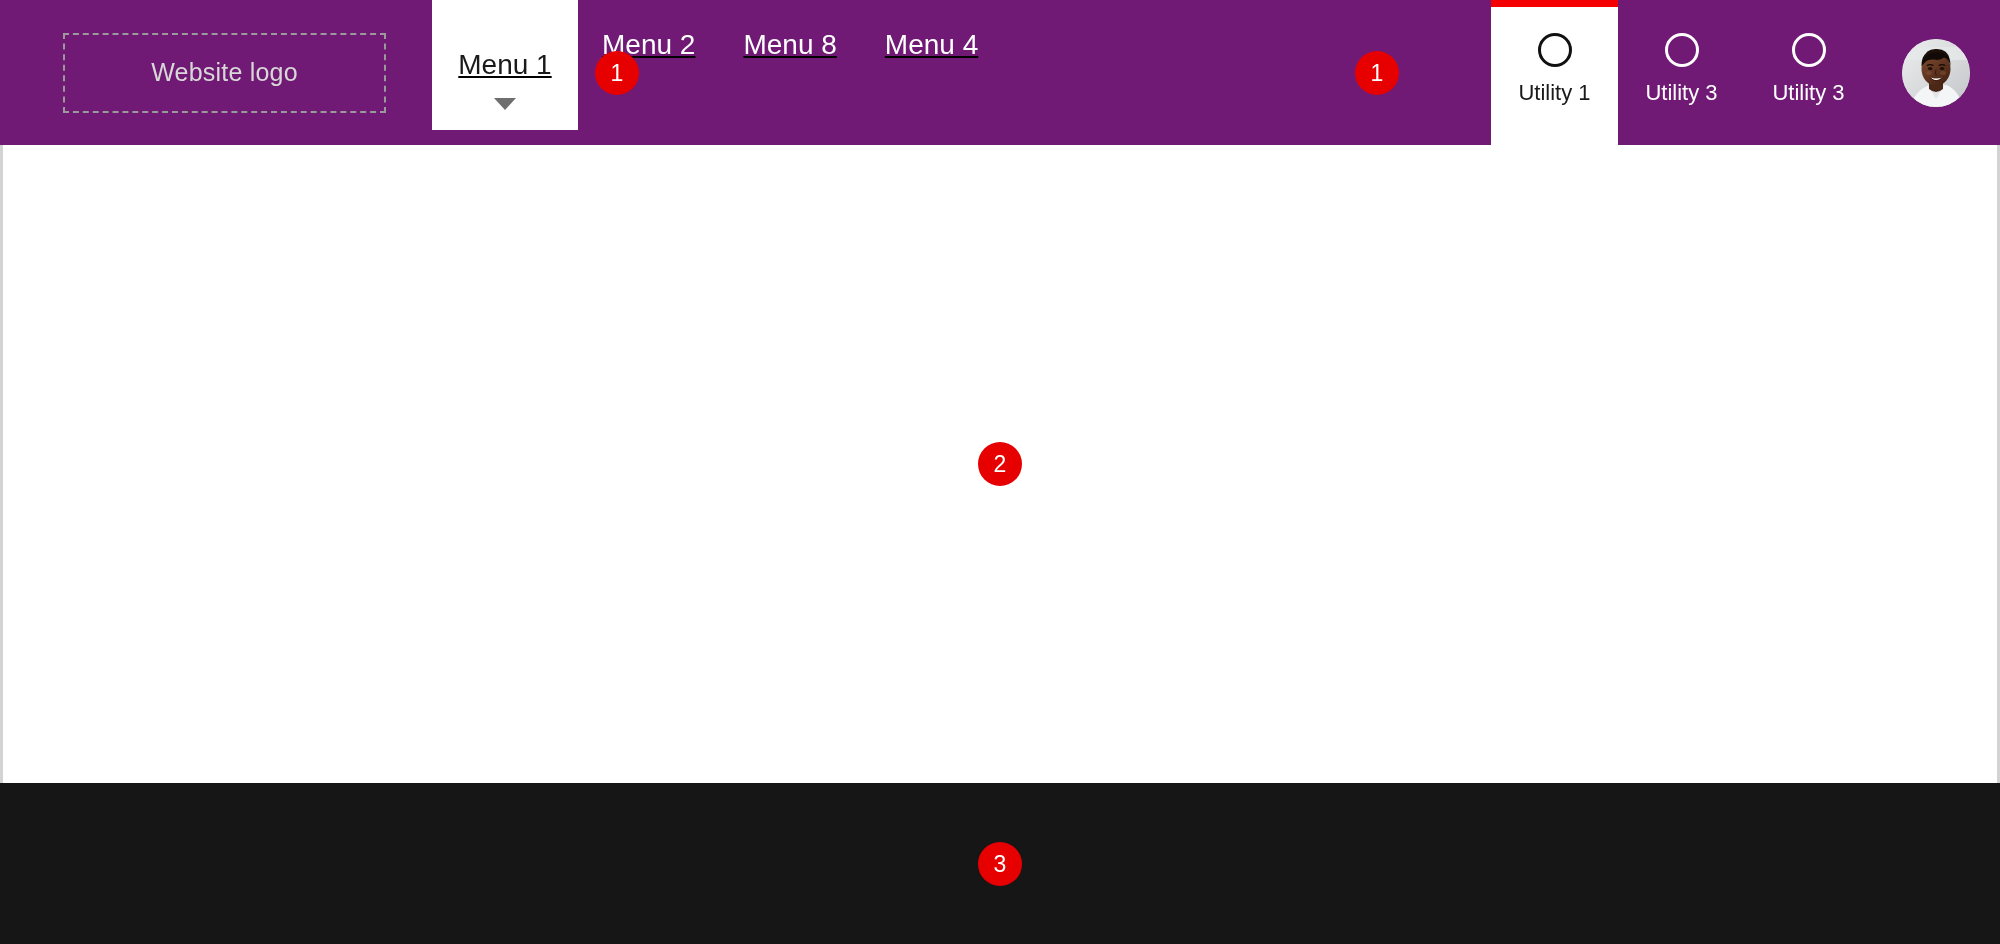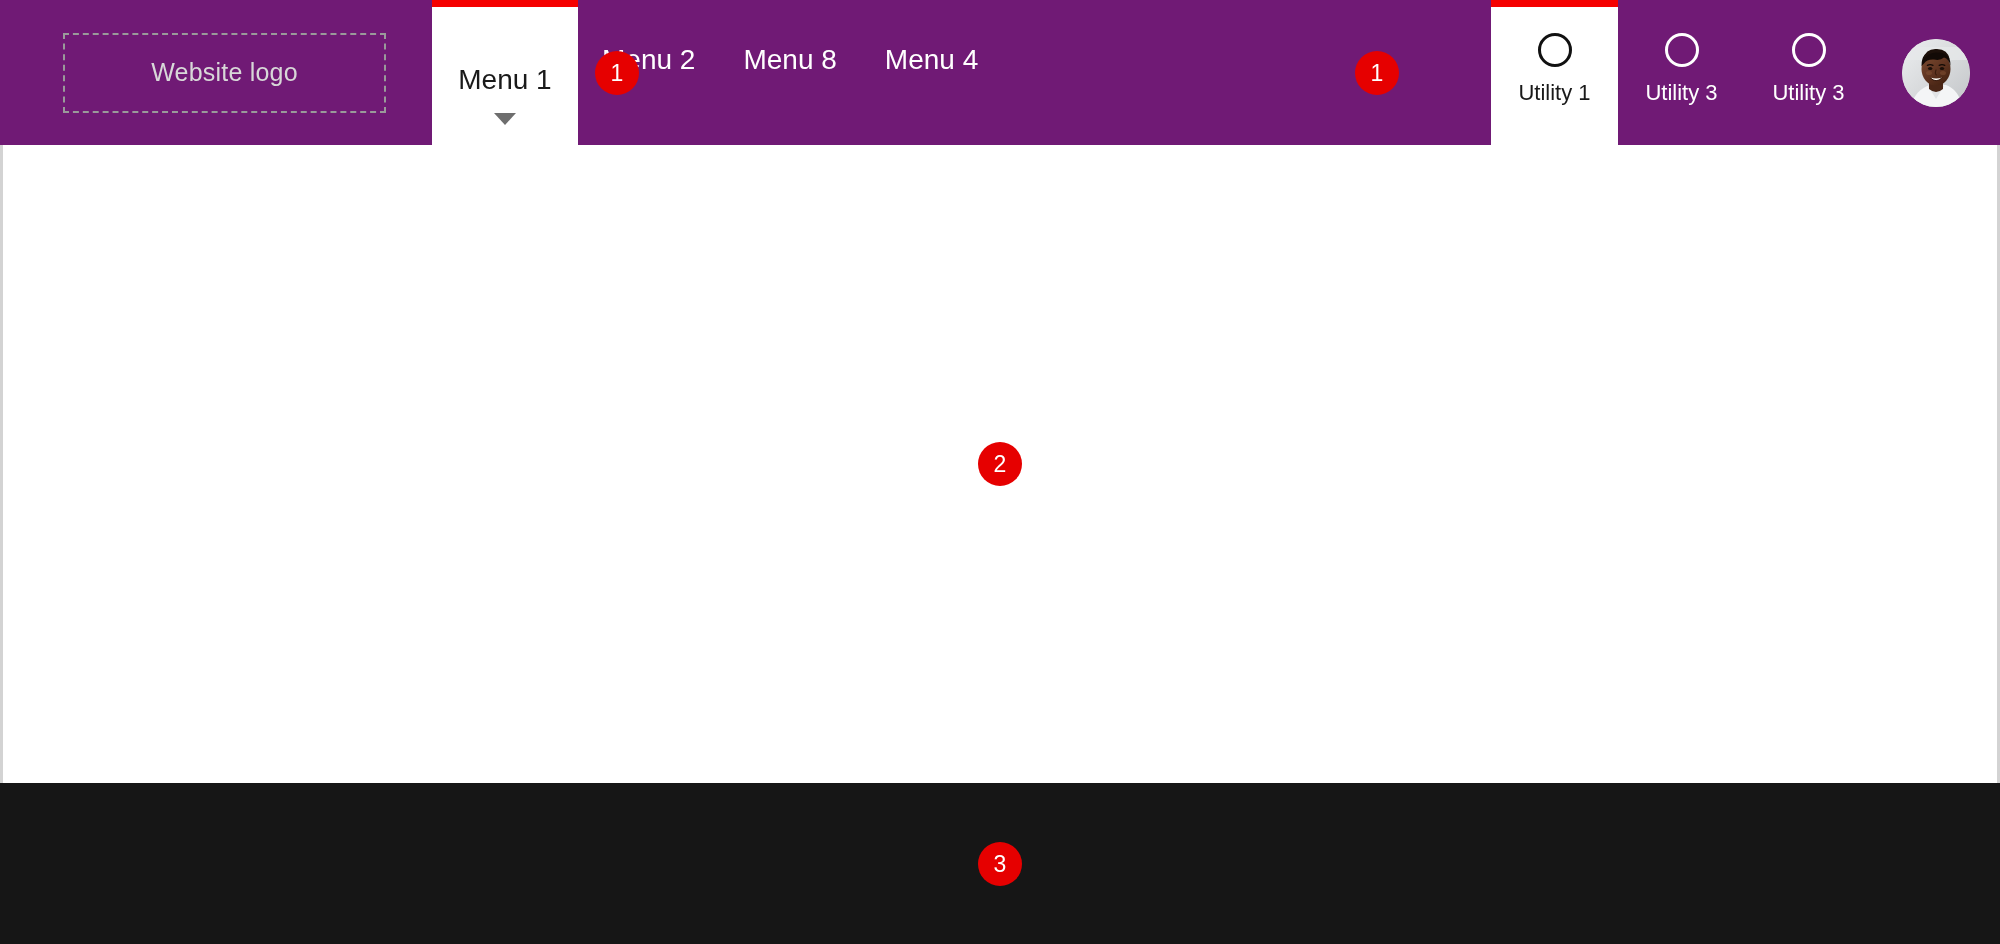--- a/index.html
+++ b/index.html
@@ -51,23 +51,24 @@
   .logo-text {
     color: #d8d8d8;
     font-size: 25px;
     font-weight: 400;
     letter-spacing: 0.2px;
   }
 
   
   .main-nav {
     display: flex;
-    align-items: flex-start;
+    align-items: flex-end;
     height: 130px;
     flex: 1 1 auto;
+    text-decoration: underline;
   }
 
   .nav-item {
     position: relative;
     height: 145px;
     display: flex;
     align-items: flex-start;
     justify-content: center;
     color: #ffffff;
     font-size: 28px;

